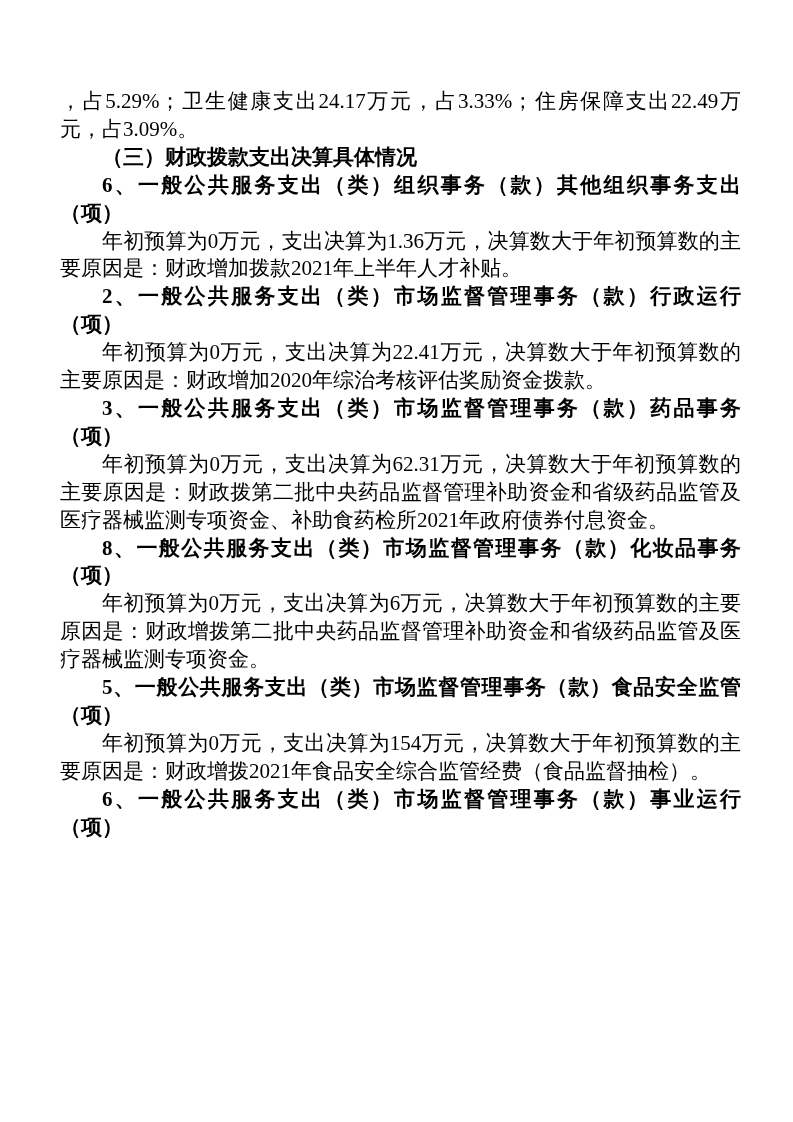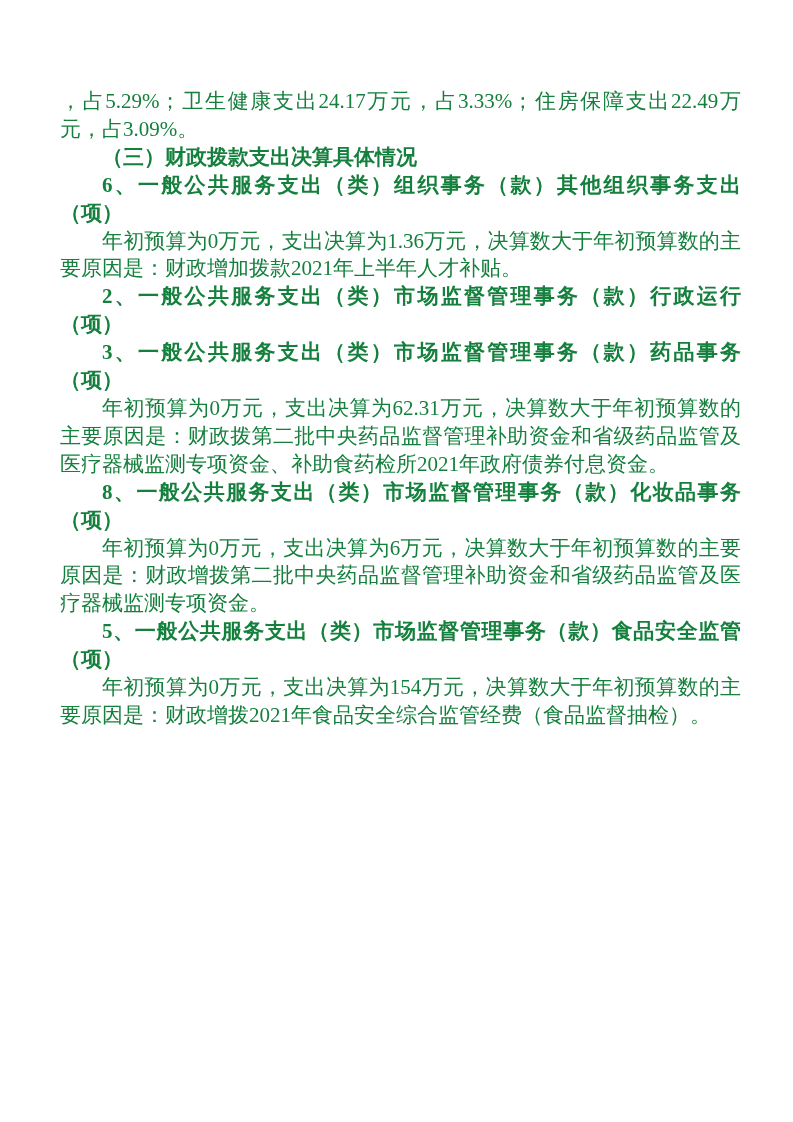--- a/index.html
+++ b/index.html
@@ -14,21 +14,21 @@
   }
   .page {
     box-sizing: border-box;
     width: 793px;
     height: 1122px;
     padding: 88px 52px 0 60px;
     background: #ffffff;
     font-family: "Liberation Serif", "DejaVu Serif", serif;
     font-size: 21px;
     line-height: 27.9px;
-    color: #15803d;
+    color: #000000;
   }
   .para {
     margin: 0;
     text-align: justify;
     text-justify: inter-character;
     text-indent: 2em;
     word-break: break-all;
   }
   .para.no-indent {
     text-indent: 0;
@@ -39,19 +39,21 @@
 </style>
 </head>
 <body>
 
 <div class="page">
   <p class="para no-indent">，占5.29%；卫生健康支出24.17万元，占3.33%；住房保障支出22.49万元，占3.09%。</p>
   <p class="para heading">（三）财政拨款支出决算具体情况</p>
   <p class="para heading">6、一般公共服务支出（类）组织事务（款）其他组织事务支出（项）</p>
   <p class="para">年初预算为0万元，支出决算为1.36万元，决算数大于年初预算数的主要原因是：财政增加拨款2021年上半年人才补贴。</p>
   <p class="para heading">2、一般公共服务支出（类）市场监督管理事务（款）行政运行（项）</p>
+  <p class="para">年初预算为0万元，支出决算为22.41万元，决算数大于年初预算数的主要原因是：财政增加2020年综治考核评估奖励资金拨款。</p>
   <p class="para heading">3、一般公共服务支出（类）市场监督管理事务（款）药品事务（项）</p>
   <p class="para">年初预算为0万元，支出决算为62.31万元，决算数大于年初预算数的主要原因是：财政拨第二批中央药品监督管理补助资金和省级药品监管及医疗器械监测专项资金、补助食药检所2021年政府债券付息资金。</p>
   <p class="para heading">8、一般公共服务支出（类）市场监督管理事务（款）化妆品事务（项）</p>
   <p class="para">年初预算为0万元，支出决算为6万元，决算数大于年初预算数的主要原因是：财政增拨第二批中央药品监督管理补助资金和省级药品监管及医疗器械监测专项资金。</p>
   <p class="para heading">5、一般公共服务支出（类）市场监督管理事务（款）食品安全监管（项）</p>
   <p class="para">年初预算为0万元，支出决算为154万元，决算数大于年初预算数的主要原因是：财政增拨2021年食品安全综合监管经费（食品监督抽检）。</p>
+  <p class="para heading">6、一般公共服务支出（类）市场监督管理事务（款）事业运行（项）</p>
 </div>
 
 </body></html>

